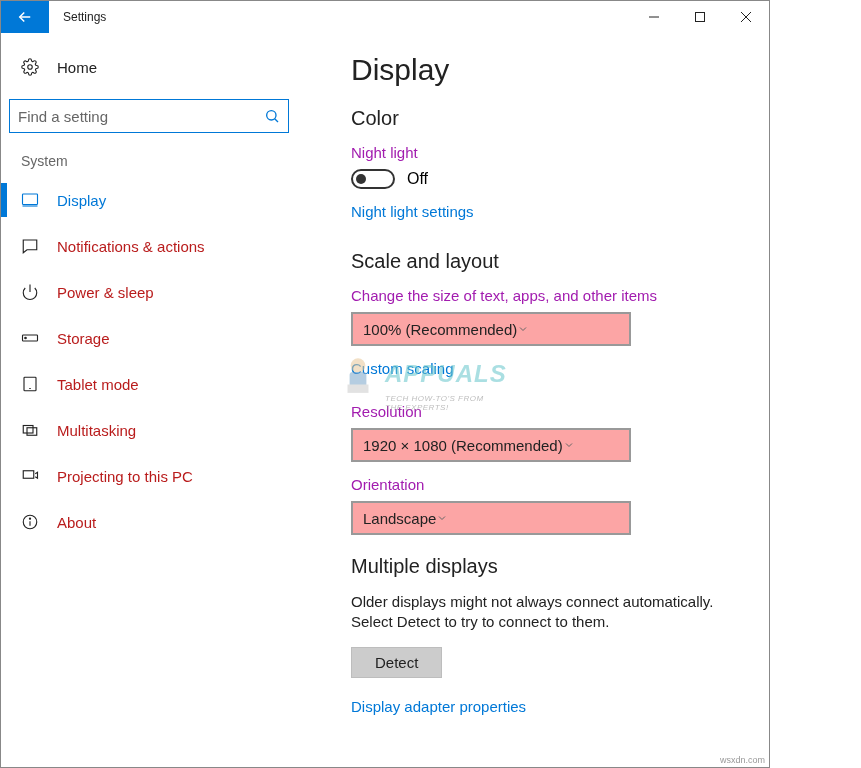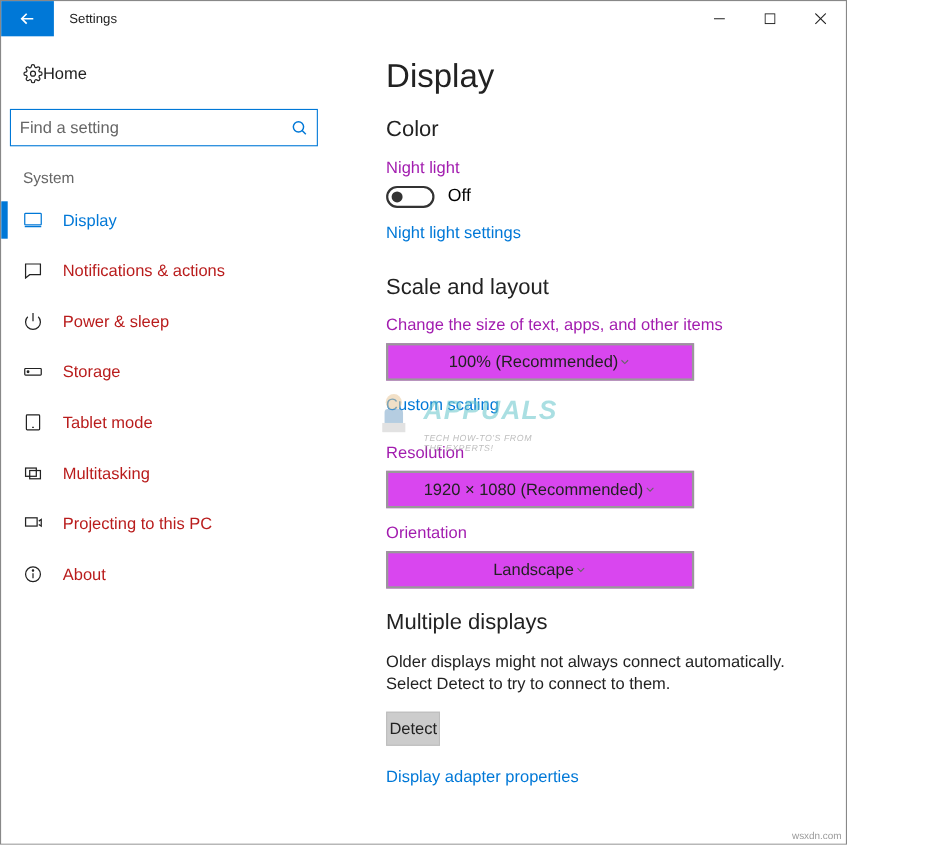--- a/index.html
+++ b/index.html
@@ -5,21 +5,21 @@
 * { box-sizing: border-box; margin: 0; padding: 0; font-family: "Segoe UI", Arial, sans-serif; }
 html, body { height: 100%; background: #fff; }
 .window { width: 770px; height: 768px; border: 1px solid #888; position: relative; overflow: hidden; background: #fff; }
 .titlebar { height: 32px; display: flex; align-items: stretch; border-bottom: none; }
 .back-btn { width: 48px; background: #0078d7; color: #fff; display: flex; align-items: center; justify-content: center; }
 .title { flex: 1; display: flex; align-items: center; padding-left: 14px; font-size: 12px; color: #222; }
 .win-controls { display: flex; }
 .win-btn { width: 46px; display: flex; align-items: center; justify-content: center; color: #222; font-size: 10px; }
 .body { position: absolute; top: 32px; bottom: 0; left: 0; right: 0; display: flex; }
 .sidebar { width: 320px; padding: 12px 0 0 0; overflow-y: auto; }
-.home-row { display: flex; align-items: center; height: 44px; padding-left: 20px; margin-bottom: 10px; font-size: 15px; color: #222; }
+.home-row { display: flex; align-items: center; height: 44px; padding-left: 20px; gap: 18px; margin-bottom: 10px; font-size: 15px; color: #222; }
 .search-wrap { margin: 0 20px 20px 8px; }
 .search { width: 280px; height: 34px; border: 1px solid #0078d7; display: flex; align-items: center; padding: 0 8px; }
 .search input { flex: 1; border: none; outline: none; font-size: 15px; color: #ec4899; }
 .search input::placeholder { color: #666; }
 .section-label { color: #666; font-size: 14px; padding-left: 20px; margin-bottom: 8px; }
 .nav-item { display: flex; align-items: center; height: 46px; padding-left: 20px; gap: 18px; font-size: 15px; color: #b91c1c; position: relative; }
 .nav-item.active { color: #0078d7; }
 .nav-item.active::before { content: ""; position: absolute; left: 0; top: 6px; bottom: 6px; width: 6px; background: #0078d7; }
 .nav-icon { width: 18px; height: 18px; display: flex; align-items: center; justify-content: center; color: inherit; }
 .content-wrap { flex: 1; position: relative; }
@@ -27,24 +27,24 @@
 .content::-webkit-scrollbar { width: 16px; }
 .content::-webkit-scrollbar-track { background: #f0f0f0; }
 .content::-webkit-scrollbar-thumb { background: #c0c0c0; }
 h1 { font-weight: 300; font-size: 30px; color: #222; margin-bottom: 20px; }
 h2 { font-weight: 400; font-size: 20px; color: #222; margin-top: 10px; margin-bottom: 14px; }
 .field-label { font-size: 15px; color: #a21caf; margin-bottom: 8px; }
 .toggle-row { display: flex; align-items: center; gap: 12px; margin-bottom: 14px; }
 .toggle { width: 44px; height: 20px; border: 2px solid #333; border-radius: 10px; position: relative; }
 .toggle::after { content: ""; position: absolute; left: 3px; top: 50%; transform: translateY(-50%); width: 10px; height: 10px; border-radius: 50%; background: #333; }
 .link { color: #0078d7; font-size: 15px; margin-bottom: 20px; display: inline-block; cursor: pointer; }
-.select { width: 280px; height: 34px; border: 2px solid #999; display: flex; align-items: center; justify-content: center; padding: 0 10px; font-size: 15px; color: #222; margin-bottom: 14px; background: #d946ef; }
+.select { width: 280px; height: 34px; border: 2px solid #999; display: flex; align-items: center; justify-content: flex-start; padding: 0 10px; font-size: 15px; color: #222; margin-bottom: 14px; background: #fca5a5; }
 .select .chev { color: #666; }
 .paragraph { font-size: 15px; color: #222; margin-bottom: 14px; max-width: 420px; line-height: 1.35; }
-.button { display: inline-block; padding: 6px 2px; background: #ccc; border: 1px solid #bdbdbd; font-size: 15px; color: #222; margin-bottom: 20px; }
+.button { display: inline-block; padding: 6px 23px; background: #ccc; border: 1px solid #bdbdbd; font-size: 15px; color: #222; margin-bottom: 20px; }
 .watermark { position: absolute; left: 336px; top: 352px; opacity: 0.55; pointer-events: none; font-family: Arial, sans-serif; font-style: italic; }
 .wm-logo { display: flex; align-items: center; gap: 6px; }
 .wm-guy { width: 42px; height: 42px; }
 .wm-text { font-size: 24px; font-weight: 900; color: #66c5cc; letter-spacing: 1px; }
 .wm-sub { font-size: 8px; color: #888; margin-left: 48px; letter-spacing: 0.5px; line-height: 1.1; }
 .footer-mark { position: absolute; right: 4px; bottom: 2px; font-size: 9px; color: #999; text-align: right; }
 svg { display: block; }
 </style>
 </head>
 <body>

